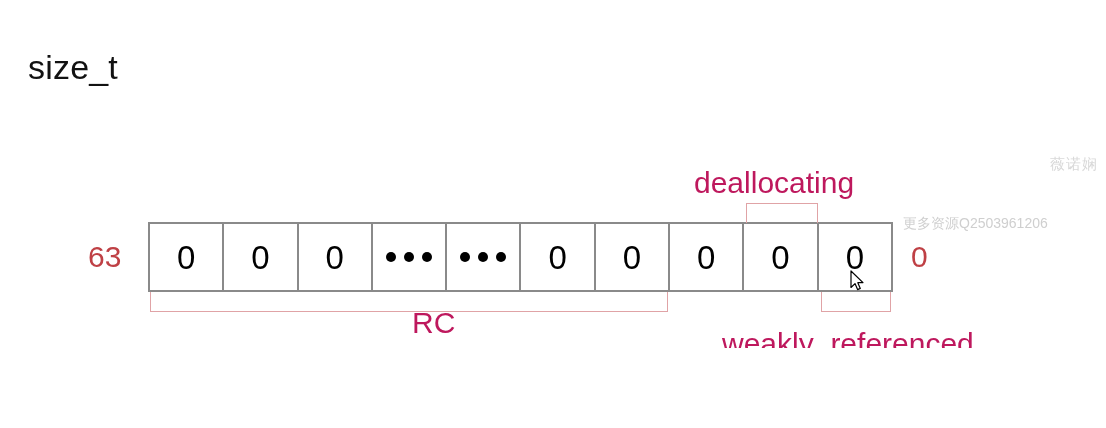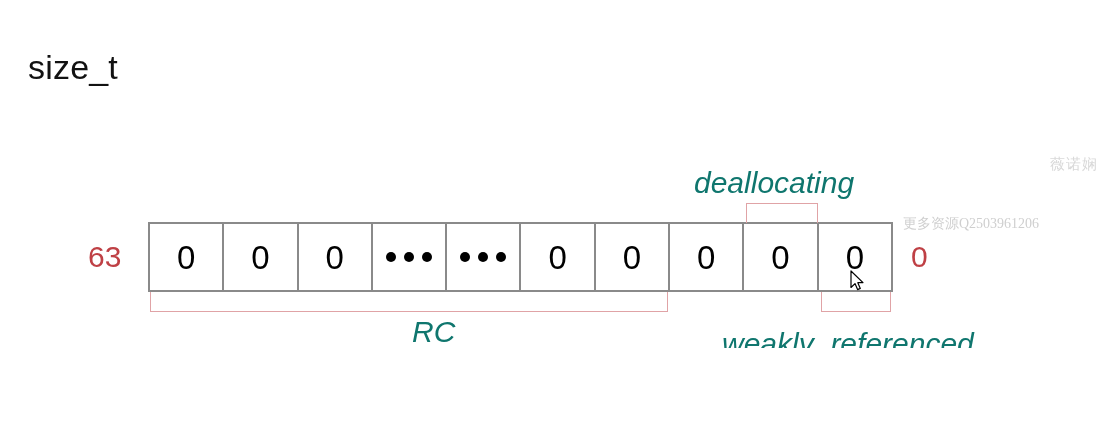--- a/index.html
+++ b/index.html
@@ -111,26 +111,25 @@
     left: 821px;
     top: 292px;
     width: 70px;
     height: 20px;
   }
 
   
   .caption {
     position: absolute;
     font-size: 30px;
-    color: #0f766e;
+    color: #be185d;
     line-height: 1;
     white-space: nowrap;
-    font-style: italic;
-  }
-  #caption-rc       { left: 412px; top: 317px; }
+  }
+  #caption-rc       { left: 412px; top: 308px; }
   #caption-dealloc  { left: 694px; top: 168px; }
   #caption-weak     { left: 722px; top: 329px; }
 
   
   .watermark {
     position: absolute;
     white-space: nowrap;
     user-select: none;
     pointer-events: none;
   }
@@ -140,21 +139,21 @@
     font-size: 15px;
     color: #d9d9d9;
     font-family: "DejaVu Sans", sans-serif;
     letter-spacing: 1px;
   }
   #wm-qq {
     left: 903px;
     top: 215px;
     font-size: 14px;
     color: #cfcfcf;
-    font-family: Liberation Serif, serif;
+    font-family: Liberation Sans, sans-serif;
   }
   #wm-url {
     left: 880px;
     top: 398px;
     font-size: 14px;
     color: #eeeeee;
     font-family: "Liberation Sans", sans-serif;
   }
 
   

